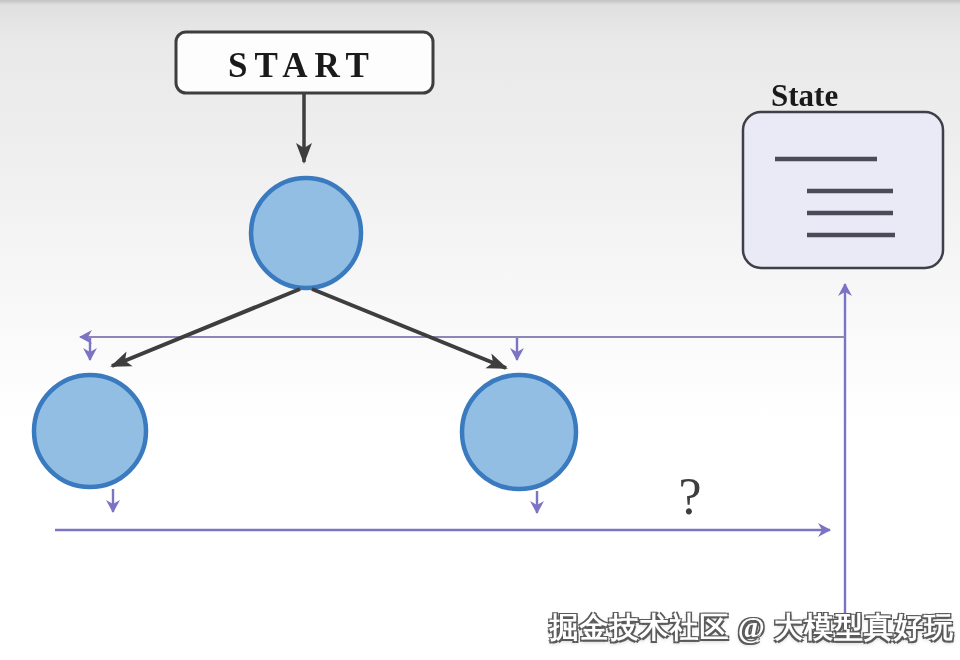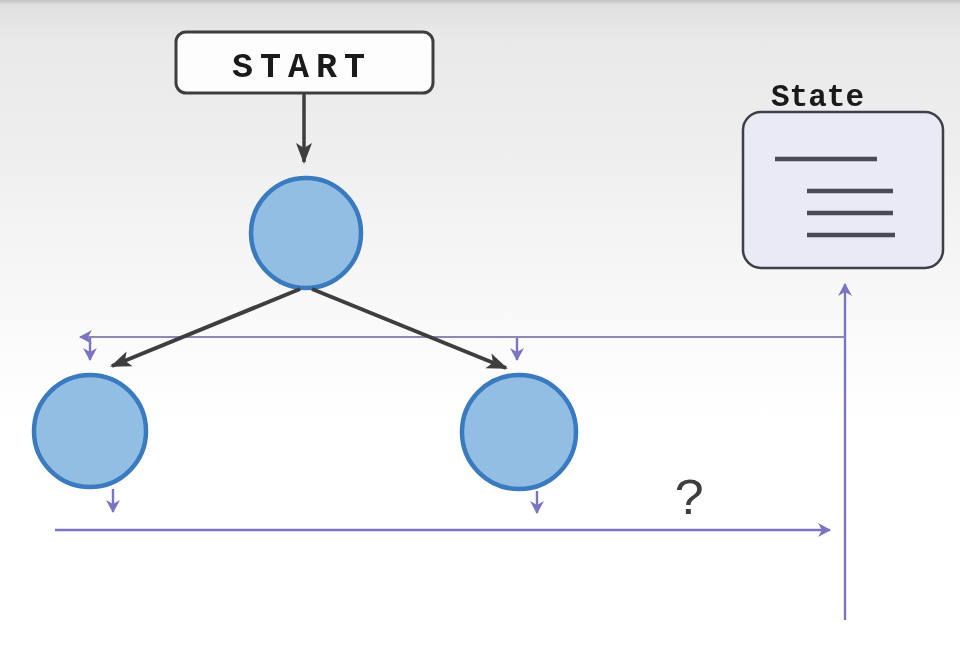--- a/index.html
+++ b/index.html
@@ -1,20 +1,20 @@
 <!DOCTYPE html>
 <html style="--c-node-fill: #92bee4; --c-node-border: #3a7abf; --c-dark: #3e3e3e; --c-purple: #8e87b5; --c-purple-strong: #7b74c4; --c-state-fill: #eae9f6; --c-state-border: #3f3f48; --c-state-line: #4a4a58; --c-text-dark: #1a1a1a; --c-watermark-fill: #ffffff; --c-watermark-outline: #5a5a5a;"><head>
 <meta charset="utf-8">
 <style>
   html,body{margin:0;padding:0;}
   .stage{
     position:relative;
     width:960px;height:656px;
     overflow:hidden;
-    font-family:Liberation Mono, monospace;
+    font-family:Liberation Serif, serif;
     background:linear-gradient(180deg,
       #c2c2c2 0px,#e0e0e0 5px,#e9e9e9 40px,
       #efefef 160px,#f8f8f8 300px,#ffffff 420px,#ffffff 660px);
   }
   svg{position:absolute;left:0;top:0;}
 
   .start-rect{fill:#fdfdfd;stroke:var(--c-dark,#3e3e3e);stroke-width:3;}
   .start-text{
     font-size:35px;font-weight:bold;letter-spacing:7px;
     fill:var(--c-text-dark,#1a1a1a);
@@ -80,13 +80,14 @@
     <g>
       <line x1="775" y1="159" x2="877" y2="159" class="state-line"></line>
       <line x1="807" y1="191" x2="893" y2="191" class="state-line"></line>
       <line x1="807" y1="213" x2="893" y2="213" class="state-line"></line>
       <line x1="807" y1="235" x2="895" y2="235" class="state-line"></line>
     </g>
 
     <text x="690" y="514" text-anchor="middle" class="question-text">?</text>
   </svg>
 
+  <div class="watermark">掘金技术社区 @ 大模型真好玩</div>
 </div>
 
 </body></html>

